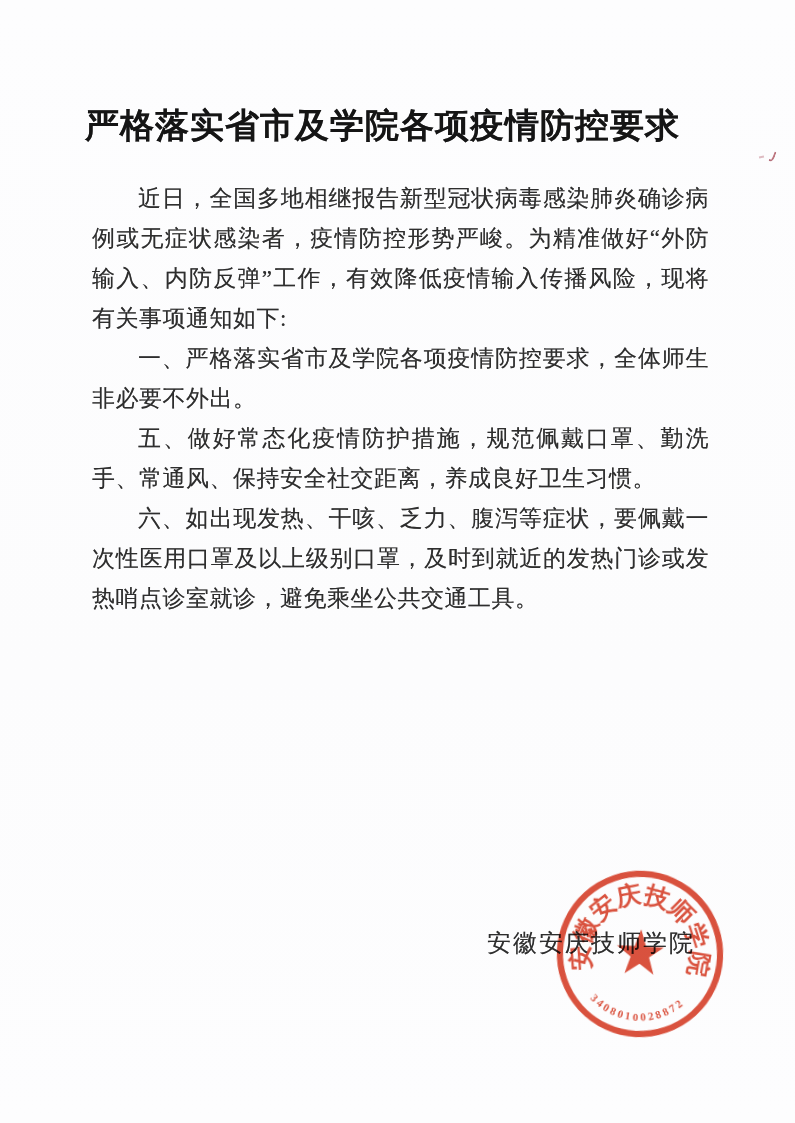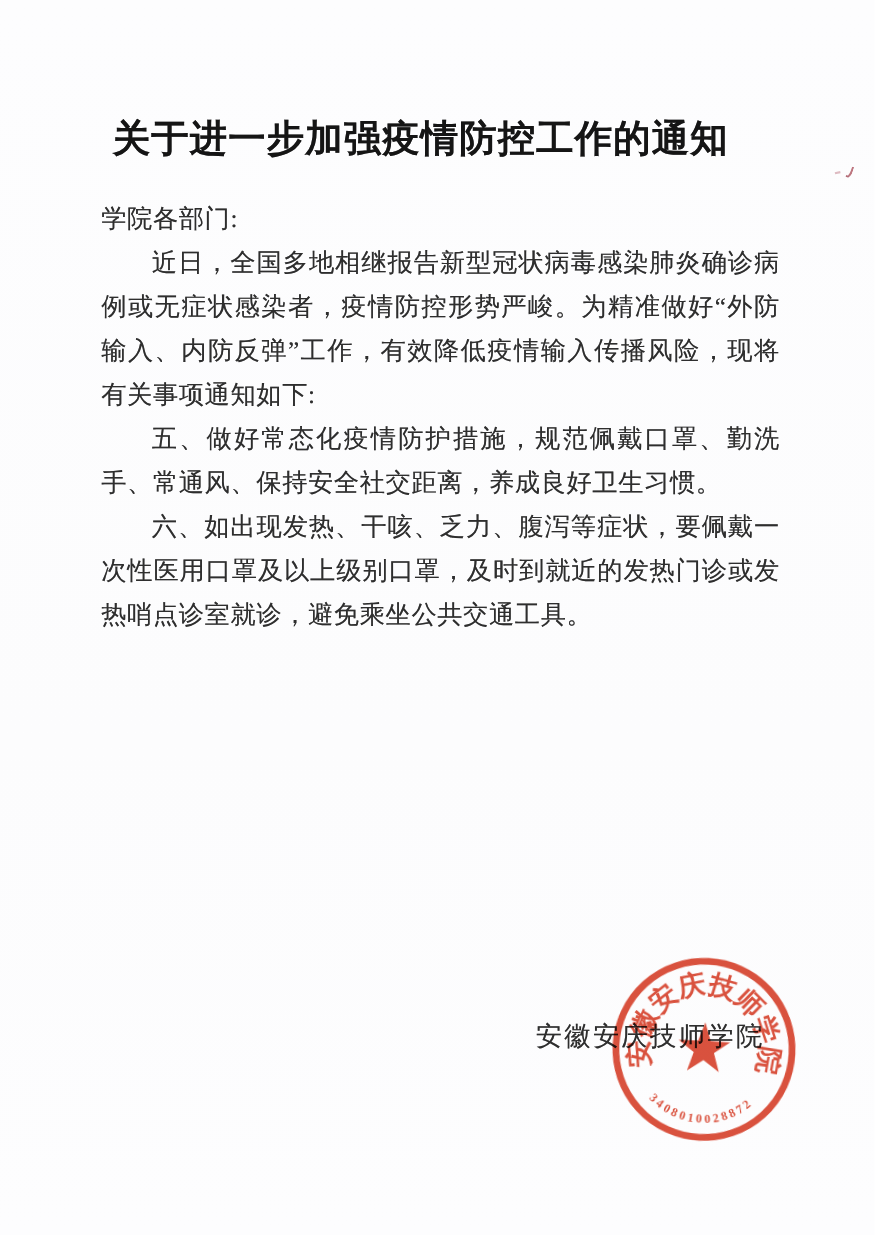--- a/index.html
+++ b/index.html
@@ -86,25 +86,25 @@
     background: #c9909a;
     opacity: 0.6;
     transform: rotate(-12deg);
   }
 </style>
 </head>
 <body>
 
 <div class="page">
 
-  <h1 class="title">关于进一步加强疫情防控工作的通知</h1>
+  <h1 class="title">严格落实省市及学院各项疫情防控要求</h1>
 
   <div class="body-text">
-    <p class="salutation">学院各部门:</p>
     <p class="para">近日，全国多地相继报告新型冠状病毒感染肺炎确诊病例或无症状感染者，疫情防控形势严峻。为精准做好“外防输入、内防反弹”工作，有效降低疫情输入传播风险，现将有关事项通知如下:</p>
+    <p class="para">一、严格落实省市及学院各项疫情防控要求，全体师生非必要不外出。</p>
     <p class="para">五、做好常态化疫情防护措施，规范佩戴口罩、勤洗手、常通风、保持安全社交距离，养成良好卫生习惯。</p>
     <p class="para">六、如出现发热、干咳、乏力、腹泻等症状，要佩戴一次性医用口罩及以上级别口罩，及时到就近的发热门诊或发热哨点诊室就诊，避免乘坐公共交通工具。</p>
   </div>
 
   <div class="signature-block">
     <div class="sig-org">安徽安庆技师学院</div>
   </div>
 
   <div class="seal">
     <svg viewBox="0 0 200 200" xmlns="http://www.w3.org/2000/svg">

